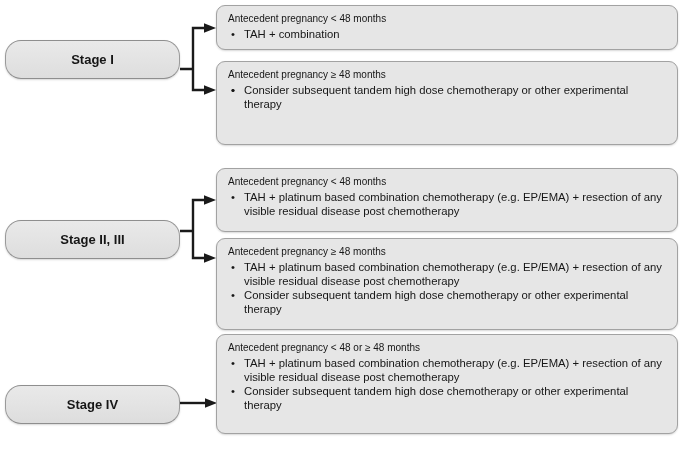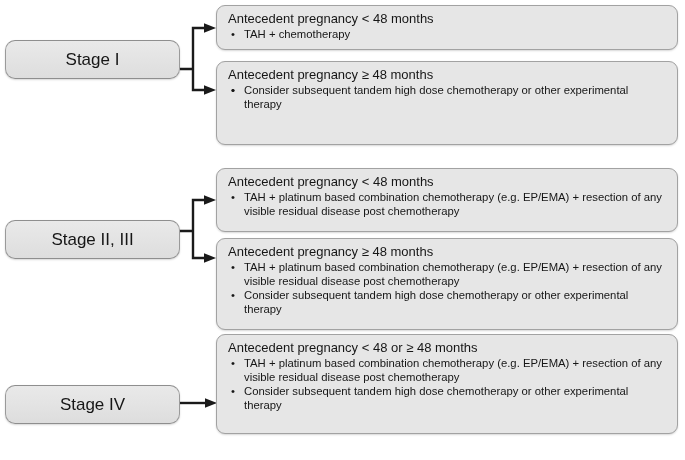--- a/index.html
+++ b/index.html
@@ -18,41 +18,42 @@
   }
 
   
   .stage-box {
     position: absolute;
     box-sizing: border-box;
     background: linear-gradient(to bottom, #e9e9e9 0%, #e4e4e4 45%, #dddddd 100%);
     border: 1px solid #9a9a9a;
     border-top-color: #8e8e8e;
     border-bottom-color: #8e8e8e;
-    border-radius: 10px;
+    border-radius: 16px;
     display: flex;
     align-items: center;
     justify-content: center;
-    font-size: 17px;
+    font-size: 13px;
     color: #161616;
     box-shadow: 0 1px 2px rgba(0,0,0,0.16);
+    font-weight: bold;
   }
 
   
   .detail-box {
     position: absolute;
     box-sizing: border-box;
     background: #e6e6e6;
     border: 1px solid #a2a2a2;
     border-radius: 9px;
     padding: 6px 10px 6px 11px;
     box-shadow: 0 1px 2px rgba(0,0,0,0.16);
   }
   .detail-head {
-    font-size: 13px;
+    font-size: 10px;
     line-height: 14px;
     color: #161616;
     white-space: nowrap;
   }
   .bullets {
     list-style: none;
     margin: 1px 0 0 0;
     padding: 0;
   }
   .bullets li {
@@ -89,21 +90,21 @@
   <svg width="42" height="78" viewBox="0 0 42 78">
     <path d="M2,49 L15,49 M15,49 L15,8 L27,8 M15,49 L15,70 L27,70" fill="none" stroke="#1a1a1a" stroke-width="2.4" stroke-linecap="butt" stroke-linejoin="miter"></path>
     <path d="M38,8 L26,3.2 L26,12.8 Z" fill="#1a1a1a"></path>
     <path d="M38,70 L26,65.2 L26,74.8 Z" fill="#1a1a1a"></path>
   </svg>
 </div>
 
 <div class="detail-box" style="left:216px; top:5px; width:462px; height:45px;">
   <div class="detail-head">Antecedent pregnancy &lt; 48 months</div>
   <ul class="bullets">
-    <li><span class="dot">•</span><span>TAH + chemotherapy</span></li>
+    <li><span class="dot">•</span><span>TAH + combination</span></li>
   </ul>
 </div>
 
 <div class="detail-box" style="left:216px; top:61px; width:462px; height:84px;">
   <div class="detail-head">Antecedent pregnancy ≥ 48 months</div>
   <ul class="bullets">
     <li><span class="dot">•</span></li>
     <li><span class="dot">•</span><span>Consider subsequent tandem high dose chemotherapy or other experimental therapy</span></li>
   </ul>
 </div>

